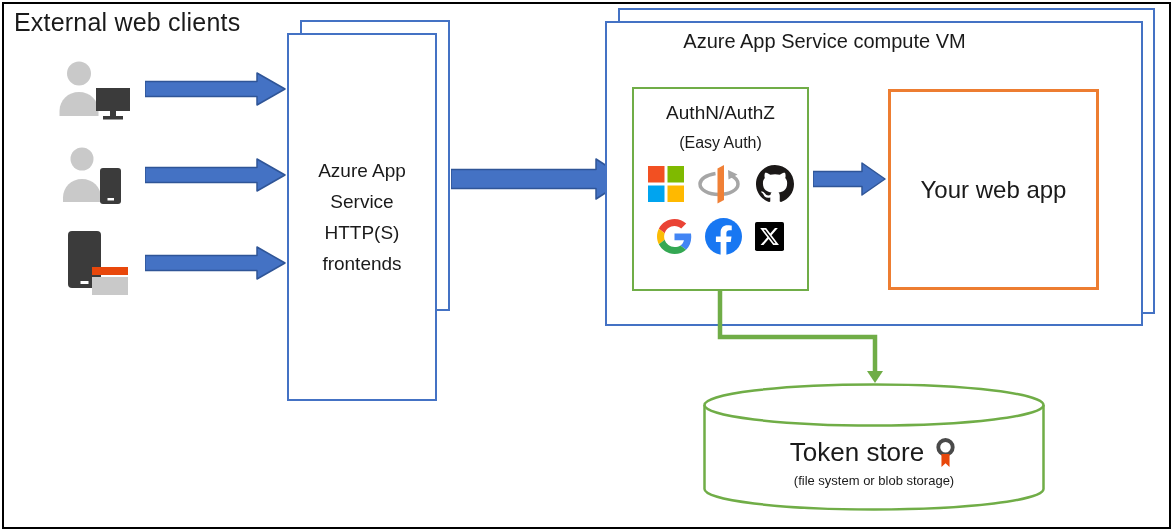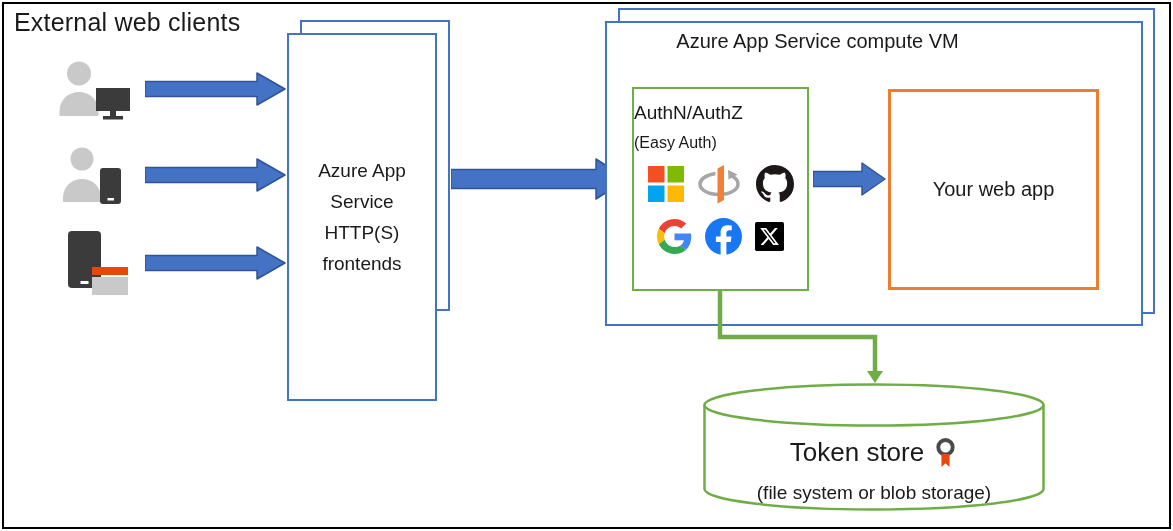--- a/index.html
+++ b/index.html
@@ -4,32 +4,32 @@
 <style>
   html,body{margin:0;padding:0;background:#ffffff;}
   body{font-family:"Liberation Sans", sans-serif; color:#1a1a1a;}
   .canvas{position:relative;width:1173px;height:531px;background:#fff;overflow:hidden;}
   .frame{position:absolute;left:2px;top:2px;width:1165px;height:523px;border:2px solid #000;}
   .abs{position:absolute;}
   .ext-label{left:14px;top:8px;font-size:25px;letter-spacing:.2px;}
   .box-blue{position:absolute;background:#fff;border:2px solid #4472C4;box-sizing:border-box;}
   .frontends-text{display:flex;align-items:center;justify-content:center;text-align:center;
     font-size:19px;line-height:31px;white-space:pre-line;width:100%;height:100%;}
-  .vm-title{position:absolute;left:605px;top:30px;width:425px;text-align:center;font-size:20px;}
+  .vm-title{position:absolute;left:605px;top:30px;width:425px;text-align:center;font-size:20px;padding-left:7px;}
   .box-green{position:absolute;left:632px;top:87px;width:177px;height:204px;background:#fff;
-    border:2px solid #70AD47;box-sizing:border-box;padding-top:10px;}
+    border:2px solid #70AD47;box-sizing:border-box;text-align:center;padding-top:10px;}
   .auth-line{font-size:19px;line-height:27px;}
   .auth-sub{font-size:16px;line-height:22px;margin-top:6px;}
   .icon-row{display:flex;justify-content:center;align-items:center;gap:13px;margin-top:10px;height:40px;}
   .box-orange{position:absolute;left:888px;top:89px;width:211px;height:201px;background:#fff;
     border:3px solid #ED7D31;box-sizing:border-box;display:flex;align-items:center;justify-content:center;
-    font-size:20px;}
+    font-size:24px;}
   .cyl-text{position:absolute;left:702px;top:436px;width:344px;text-align:center;}
   .cyl-title{font-size:26px;display:inline-flex;align-items:center;gap:9px;}
-  .cyl-sub{font-size:19px;margin-top:12px;}
+  .cyl-sub{font-size:13px;margin-top:3px;}
   svg{display:block;}
   .inline-icon svg{display:inline-block;vertical-align:middle;}
 </style>
 </head>
 <body>
 
 <div class="canvas">
   <div class="frame"></div>
 
   <div class="abs ext-label">External web clients</div>

